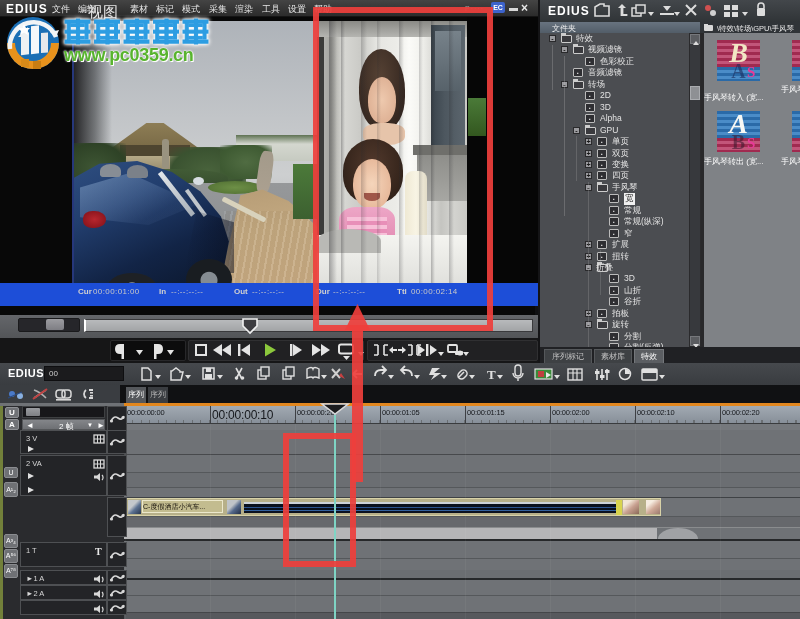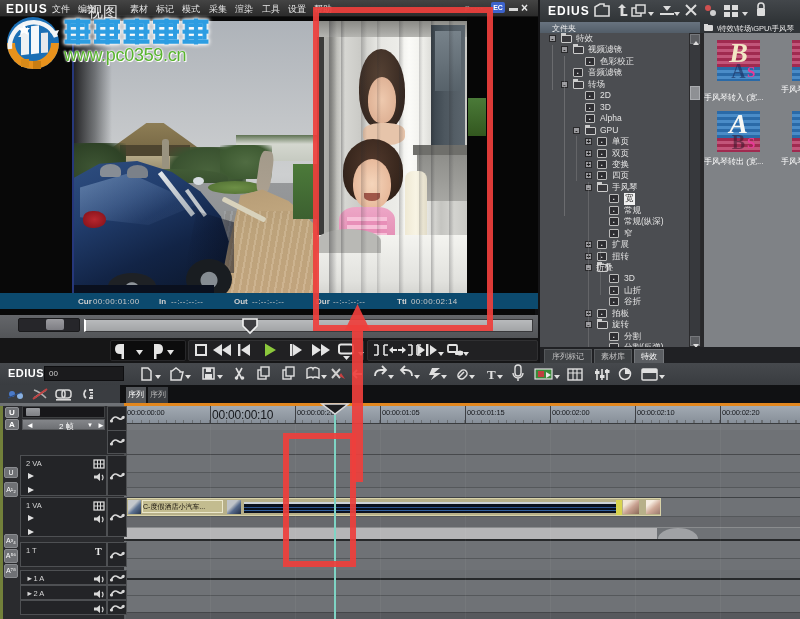--- a/index.html
+++ b/index.html
@@ -83,21 +83,21 @@
         <div class="a" style="left:60px;top:0;width:4px;height:279px;background:linear-gradient(90deg,rgba(40,40,44,0.18),rgba(40,40,44,0))"></div>
         <div class="a" style="left:82px;top:0;width:5px;height:279px;background:linear-gradient(90deg,rgba(40,40,44,0.25),rgba(40,40,44,0))"></div>
         <div class="a" style="left:102px;top:0;width:4px;height:279px;background:linear-gradient(90deg,rgba(40,40,44,0.22),rgba(40,40,44,0))"></div>
         <div class="a" style="left:114px;top:0;width:4px;height:279px;background:linear-gradient(90deg,rgba(40,40,44,0.3),rgba(40,40,44,0))"></div>
         <div class="a" style="left:132px;top:0;width:5px;height:279px;background:linear-gradient(90deg,rgba(40,40,44,0.25),rgba(40,40,44,0))"></div>
       </div>
       <div class="a" style="left:467px;top:17px;width:71px;height:284px;background:#060606"></div>
       <div class="a" style="left:468px;top:98px;width:18px;height:38px;background:linear-gradient(#4a7a38,#33571f)"></div>
       <div class="a" style="left:74px;top:298px;width:393px;height:2px;background:#3a57c8;opacity:.8"></div>
       <div class="a" style="left:72px;top:21px;width:2px;height:279px;background:#3a57c8;opacity:.6"></div>
-      <div class="a" style="left:0;top:293px;width:538px;height:16px;background:#0c4a6e;color:#c8c8c8;font-size:8px">
+      <div class="a" style="left:0;top:283px;width:538px;height:23px;background:#1d4ed8;color:#c8c8c8;font-size:8px">
         <b class="a" style="left:78px;top:4px;color:#d0d0d0">Cur</b>
         <span class="a" style="left:93px;top:4px;letter-spacing:.4px">00:00:01:00</span>
         <b class="a" style="left:159px;top:4px;color:#d0d0d0">In</b>
         <span class="a" style="left:171px;top:4px;letter-spacing:.4px">--:--:--:--</span>
         <b class="a" style="left:234px;top:4px;color:#d0d0d0">Out</b>
         <span class="a" style="left:252px;top:4px;letter-spacing:.4px">--:--:--:--</span>
         <b class="a" style="left:316px;top:4px;color:#d0d0d0">Dur</b>
         <span class="a" style="left:333px;top:4px;letter-spacing:.4px">--:--:--:--</span>
         <b class="a" style="left:397px;top:4px;color:#d0d0d0">Ttl</b>
         <span class="a" style="left:411px;top:4px;letter-spacing:.4px">00:00:02:14</span>
@@ -208,21 +208,21 @@
           <rect x="1" y="2" width="25" height="3.2"></rect>
           <rect x="1" y="12.15" width="25" height="3"></rect>
           <rect x="1" y="22" width="25" height="3.2"></rect>
           <rect x="12.42" y="1" width="3.2" height="25"></rect>
           <rect x="3.2399999999999998" y="5.4" width="3" height="16.2"></rect>
           <rect x="21.060000000000002" y="4.32" width="3" height="16.74"></rect>
           <rect x="6.75" y="5.94" width="13.5" height="2.6"></rect>
           <rect x="6.75" y="18.360000000000003" width="13.5" height="2.6"></rect>
         </g>
       </svg>
-      <div class="a" style="left:64px;top:45px;font-size:18px;font-weight:normal;color:#58b42e;text-shadow:0 0 2px #fff,0 0 2px #fff,1px 1px 0 #fff;letter-spacing:-.3px">www.pc0359.cn</div>
+      <div class="a" style="left:64px;top:45px;font-size:18px;font-weight:bold;color:#58b42e;text-shadow:0 0 2px #fff,0 0 2px #fff,1px 1px 0 #fff;letter-spacing:-.3px">www.pc0359.cn</div>
     </div>
     <div class="a" style="left:538px;top:0;width:262px;height:363px;background:#4b4d51;border-left:2px solid #141416">
       <div class="a" style="left:0;top:0;width:262px;height:22px;background:linear-gradient(#43474b,#303437)">
         <span class="a" style="left:8px;top:4px;color:#fff;font-weight:bold;font-size:12px;letter-spacing:1px">EDIUS</span>
         <svg class="a" style="left:0;top:0" width="262" height="22" fill="#dcdcdc">
 <path d="M55 7 l5 -3 l4 0 l0 2 l5 0 l0 10 l-14 0 z" fill="none" stroke="#dcdcdc" stroke-width="1.6"></path>
 <path d="M78 8 l4 -4 l4 4 l-2.6 0 l0 6 l4 0 l0 2 l-6.8 0 l0 -8 z"></path>
 <rect x="92" y="8" width="9" height="8" fill="none" stroke="#dcdcdc" stroke-width="1.5"></rect>
           <rect x="96" y="5" width="9" height="8" fill="#3a3e42" stroke="#dcdcdc" stroke-width="1.5"></rect>
 <polygon points="108,12 114,12 111,16"></polygon>
@@ -526,20 +526,30 @@
           <span class="a" style="left:36px;top:1px">2 帧</span>
           <span class="a" style="left:64px;top:2px;font-size:6px">▼</span>
           <span class="a" style="left:74px;top:1px">►</span>
         </div>
         <div class="a" style="left:104px;top:0;width:20px;height:25px;background:#232427;border:1px solid #4a4c4e"></div>
         <svg class="a" style="left:106px;top:8px" width="16" height="10">
           <path d="M2 7 q3 -6 7 -3 q4 3 6 -2" stroke="#d8d8d8" stroke-width="1.6" fill="none"></path>
           <circle cx="2.5" cy="7" r="1.6" fill="#d8d8d8"></circle>
           <circle cx="14" cy="3.5" r="1.6" fill="#d8d8d8"></circle>
         </svg>
+        <div class="a" style="left:17px;top:24.5px;width:87px;height:24.0px;background:#232427;border:1px solid #4e5053;color:#d8d8d8;font-size:7.5px">
+          <span class="a" style="left:5px;top:3px">3 V</span>
+          <svg class="a" style="left:72px;top:3px" width="12" height="10">
+            <rect x="1" y="1" width="10" height="8" fill="none" stroke="#d8d8d8" stroke-width="1.3"></rect>
+            <path d="M1 5 l10 0 M4.5 1 l0 8 M7.5 1 l0 8" stroke="#d8d8d8" stroke-width="1"></path>
+          </svg>
+          <svg class="a" style="left:6px;top:14px" width="8" height="8">
+            <polygon points="1,1 7,4 1,7" fill="#e0e0e0"></polygon>
+          </svg>
+        </div>
         <div class="a" style="left:104px;top:24.5px;width:20px;height:24.0px;background:#232427;border:1px solid #4e5053"></div>
         <svg class="a" style="left:106px;top:31.0px" width="16" height="10">
           <path d="M2 7 q3 -6 7 -3 q4 3 6 -2" stroke="#d8d8d8" stroke-width="1.6" fill="none"></path>
           <circle cx="2.5" cy="7" r="1.6" fill="#d8d8d8"></circle>
           <circle cx="14" cy="3.5" r="1.6" fill="#d8d8d8"></circle>
         </svg>
         <div class="a" style="left:17px;top:49.5px;width:87px;height:41.0px;background:#232427;border:1px solid #4e5053;color:#d8d8d8;font-size:7.5px">
           <span class="a" style="left:5px;top:3px">2 VA</span>
           <svg class="a" style="left:72px;top:3px" width="12" height="10">
             <rect x="1" y="1" width="10" height="8" fill="none" stroke="#d8d8d8" stroke-width="1.3"></rect>
@@ -555,37 +565,20 @@
           <svg class="a" style="left:6px;top:30px" width="8" height="8">
             <polygon points="1,1 7,4 1,7" fill="#e0e0e0"></polygon>
           </svg>
         </div>
         <div class="a" style="left:104px;top:49.5px;width:20px;height:41.0px;background:#232427;border:1px solid #4e5053"></div>
         <svg class="a" style="left:106px;top:65.0px" width="16" height="10">
           <path d="M2 7 q3 -6 7 -3 q4 3 6 -2" stroke="#d8d8d8" stroke-width="1.6" fill="none"></path>
           <circle cx="2.5" cy="7" r="1.6" fill="#d8d8d8"></circle>
           <circle cx="14" cy="3.5" r="1.6" fill="#d8d8d8"></circle>
         </svg>
-        <div class="a" style="left:17px;top:91.5px;width:87px;height:40.0px;background:#232427;border:1px solid #4e5053;color:#d8d8d8;font-size:7.5px">
-          <span class="a" style="left:5px;top:3px">1 VA</span>
-          <svg class="a" style="left:72px;top:3px" width="12" height="10">
-            <rect x="1" y="1" width="10" height="8" fill="none" stroke="#d8d8d8" stroke-width="1.3"></rect>
-            <path d="M1 5 l10 0 M4.5 1 l0 8 M7.5 1 l0 8" stroke="#d8d8d8" stroke-width="1"></path>
-          </svg>
-          <svg class="a" style="left:6px;top:16px" width="8" height="8">
-            <polygon points="1,1 7,4 1,7" fill="#e0e0e0"></polygon>
-          </svg>
-          <svg class="a" style="left:72px;top:16px" width="12" height="10">
-            <polygon points="1,3.5 4,3.5 7,1 7,9 4,6.5 1,6.5" fill="#d8d8d8"></polygon>
-            <path d="M9 3 a3.5 3.5 0 0 1 0 5" stroke="#d8d8d8" stroke-width="1.2" fill="none"></path>
-          </svg>
-          <svg class="a" style="left:6px;top:30px" width="8" height="8">
-            <polygon points="1,1 7,4 1,7" fill="#e0e0e0"></polygon>
-          </svg>
-        </div>
         <div class="a" style="left:104px;top:91.5px;width:20px;height:40.0px;background:#232427;border:1px solid #4e5053"></div>
         <svg class="a" style="left:106px;top:106.0px" width="16" height="10">
           <path d="M2 7 q3 -6 7 -3 q4 3 6 -2" stroke="#d8d8d8" stroke-width="1.6" fill="none"></path>
           <circle cx="2.5" cy="7" r="1.6" fill="#d8d8d8"></circle>
           <circle cx="14" cy="3.5" r="1.6" fill="#d8d8d8"></circle>
         </svg>
         <div class="a" style="left:17px;top:136.5px;width:87px;height:25.0px;background:#232427;border:1px solid #4e5053;color:#d8d8d8;font-size:7.5px">
           <span class="a" style="left:5px;top:3px">1 T</span>
           <b class="a" style="left:74px;top:3px;font-size:10px;color:#e8e8e8;font-family:'Liberation Serif',serif">T</b>
         </div>

